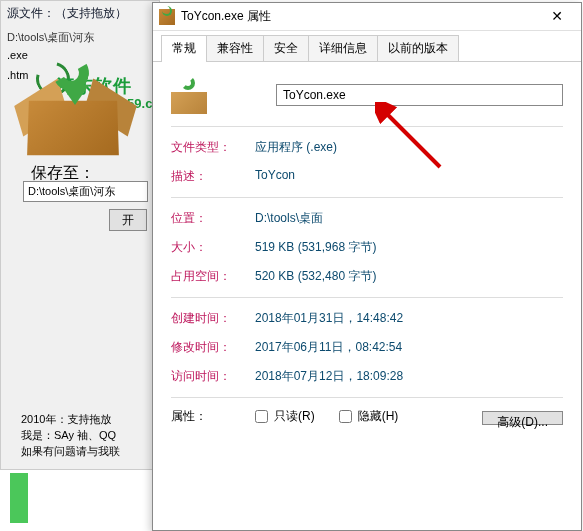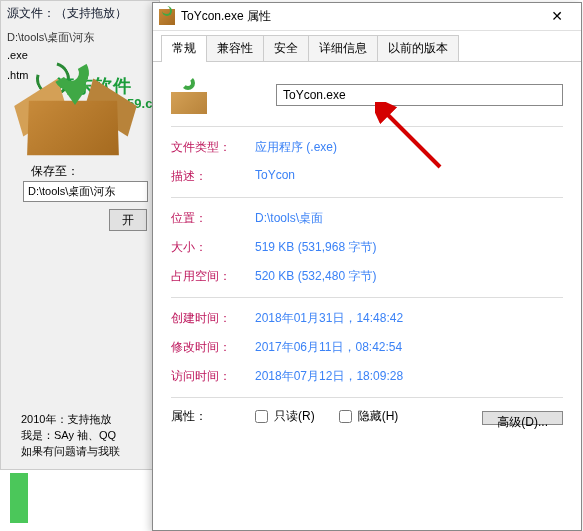--- a/index.html
+++ b/index.html
@@ -4,21 +4,21 @@
 <style>
 * { margin: 0; padding: 0; box-sizing: border-box; font-family: "Microsoft YaHei", "SimSun", sans-serif; }
 body { width: 583px; height: 531px; background: #fff; position: relative; overflow: hidden; font-size: 12px; }
 
 
 .bg-window { position: absolute; top: 0; left: 0; width: 160px; height: 470px; background: #f0f0f0; border: 1px solid #ccc; }
 .bg-top { padding: 4px 6px; font-size: 12px; color: #0f172a; }
 .bg-path { margin: 4px 0; font-size: 11px; color: #333; }
 .bg-ext { padding: 0 6px; font-size: 11px; }
 .bg-bottom { position: absolute; bottom: 10px; left: 20px; font-size: 11px; line-height: 16px; }
-.bg-save { position: absolute; top: 162px; left: 30px; font-size: 12px; }
+.bg-save { position: absolute; top: 162px; left: 30px; font-size: 16px; }
 .bg-save-path { position: absolute; top: 180px; left: 22px; width: 125px; border: 1px solid #888; background: #fff; padding: 2px 4px; font-size: 11px; }
 .bg-btn { position: absolute; top: 208px; left: 108px; width: 38px; height: 22px; border: 1px solid #888; background: #e1e1e1; text-align: center; line-height: 20px; font-size: 12px; }
 
 
 .watermark { position: absolute; top: 22px; left: 14px; width: 135px; height: 135px; }
 .watermark-text { position: absolute; top: 52px; left: 42px; color: #1a9c3a; font-size: 18px; font-weight: bold; letter-spacing: 1px; }
 .watermark-url { position: absolute; top: 74px; left: 50px; color: #1a9c3a; font-size: 13px; font-weight: bold; }
 
 
 .box-icon { position: absolute; top: 55px; left: 18px; width: 110px; height: 100px; }
@@ -50,21 +50,21 @@
 .icon-row { display: flex; align-items: center; margin-bottom: 12px; gap: 21px; }
 .file-icon { width: 38px; height: 38px; margin-right: 46px; position: relative; }
 .file-icon .fbox { position: absolute; bottom: 0; width: 36px; height: 22px; background: linear-gradient(135deg, #d4a056, #b8833a); }
 .file-icon .farrow { position: absolute; top: 0; left: 10px; width: 14px; height: 14px; border: 4px solid #3fa845; border-left-color: transparent; border-top-color: transparent; border-radius: 50%; }
 .filename-input { flex: 1; border: 1px solid #888; padding: 3px 6px; font-size: 12px; height: 22px; }
 
 .sep { border: none; border-top: 1px solid #ddd; margin: 10px 0; }
 
 .field { display: flex; margin: 12px 0; font-size: 12px; }
 .field-label { width: 84px; color: #be185d; }
-.field-value { flex: 1; color: #3b82f6; }
+.field-value { flex: 1; color: #0c4a6e; }
 
 .attr-row { display: flex; align-items: flex-end; margin-top: 8px; }
 .attr-label { width: 84px; font-size: 12px; }
 .checkbox-group { display: flex; align-items: center; gap: 6px; margin-right: 24px; font-size: 12px; }
 .checkbox-group input { width: 13px; height: 13px; }
 .adv-btn { margin-left: auto; padding: 2px 14px; border: 1px solid #888; background: #e1e1e1; font-size: 12px; cursor: pointer; height: 14px; }
 
 
 .red-arrow { position: absolute; top: 102px; left: 375px; width: 68px; height: 70px; pointer-events: none; }
 .red-arrow svg { width: 100%; height: 100%; }

